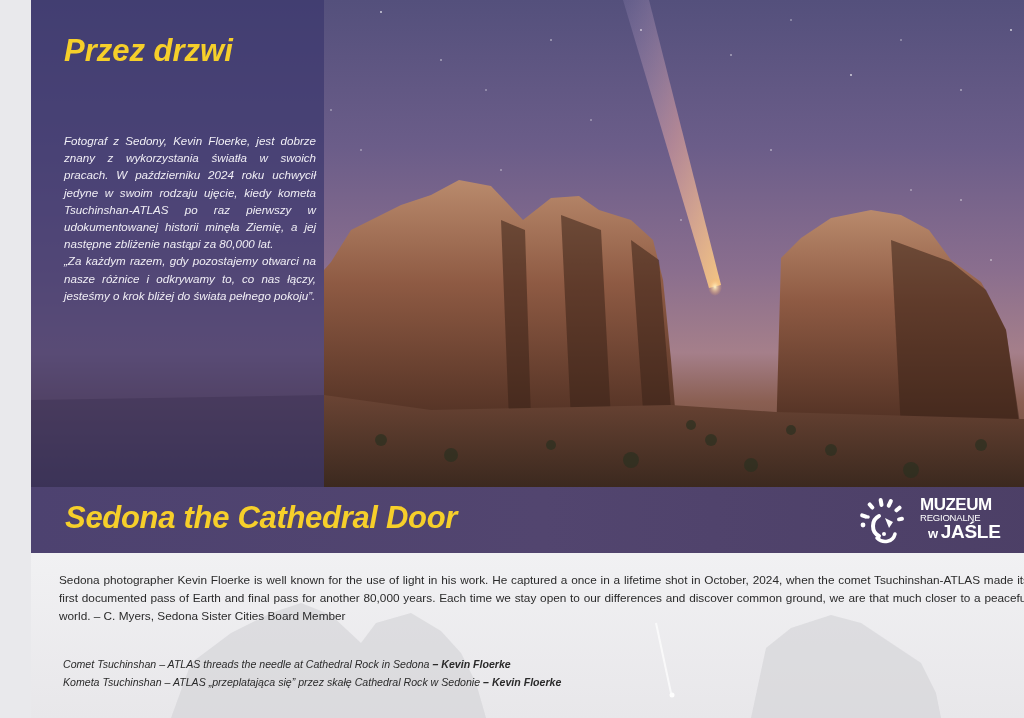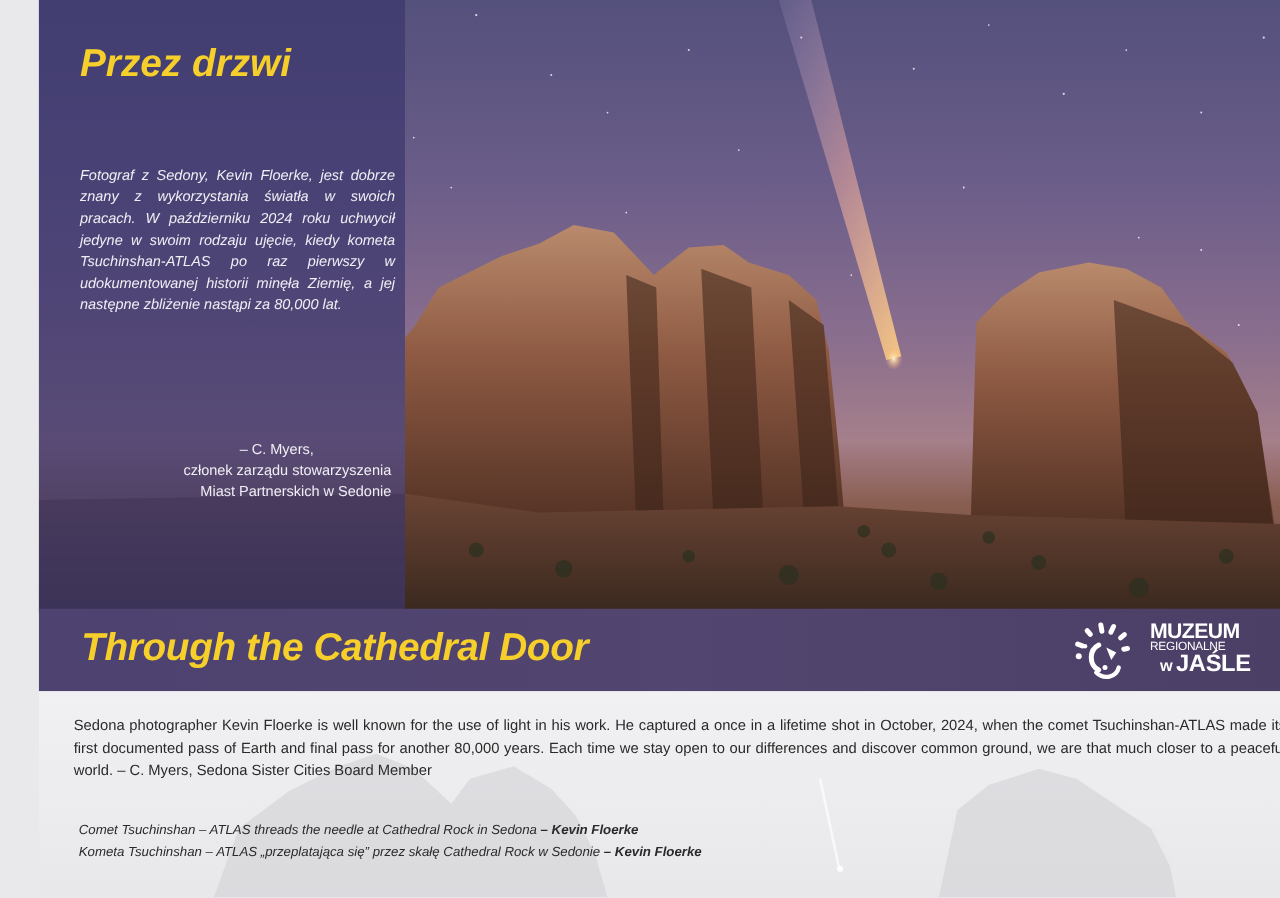--- a/index.html
+++ b/index.html
@@ -157,30 +157,26 @@
   </div>
 
   <div class="side-panel"></div>
 
   <h1 class="title-pl">
     <span>Przez drzwi</span><br>
   </h1>
 
   <div class="body-pl">
     <p>Fotograf z Sedony, Kevin Floerke, jest dobrze znany z wykorzystania światła w swoich pracach. W październiku 2024 roku uchwycił jedyne w swoim rodzaju ujęcie, kiedy kometa Tsuchinshan-ATLAS po raz pierwszy w udokumentowanej historii minęła Ziemię, a jej następne zbliżenie nastąpi za 80,000 lat.</p>
-  </div>
-
-  <div class="attribution">
-    <div class="name">– C. Myers,</div>
-    <div>członek zarządu stowarzyszenia</div>
-    <div>Miast Partnerskich w Sedonie</div>
-  </div>
+    <p>„Za każdym razem, gdy pozostajemy otwarci na nasze różnice i odkrywamy to, co nas łączy, jesteśmy o krok bliżej do świata pełnego pokoju”.</p>
+  </div>
+
 
   <div class="title-band"></div>
-  <h2 class="title-en">Through the Cathedral Door</h2>
+  <h2 class="title-en">Sedona the Cathedral Door</h2>
 
   <div class="logo">
     <svg class="logo-mark" viewBox="0 0 52 50">
       <g fill="#ffffff">
         <rect x="20" y="2" width="4" height="9" rx="2" transform="rotate(-10 22 6)"></rect>
         <rect x="29" y="3" width="4" height="9" rx="2" transform="rotate(25 31 7)"></rect>
         <rect x="37" y="9" width="4" height="8" rx="2" transform="rotate(50 39 13)"></rect>
         <rect x="10" y="6" width="4" height="8" rx="2" transform="rotate(-40 12 10)"></rect>
         <rect x="3" y="16" width="4" height="8" rx="2" transform="rotate(-70 5 20)"></rect>
         <rect x="40" y="20" width="4" height="7" rx="2" transform="rotate(80 42 23)"></rect>

